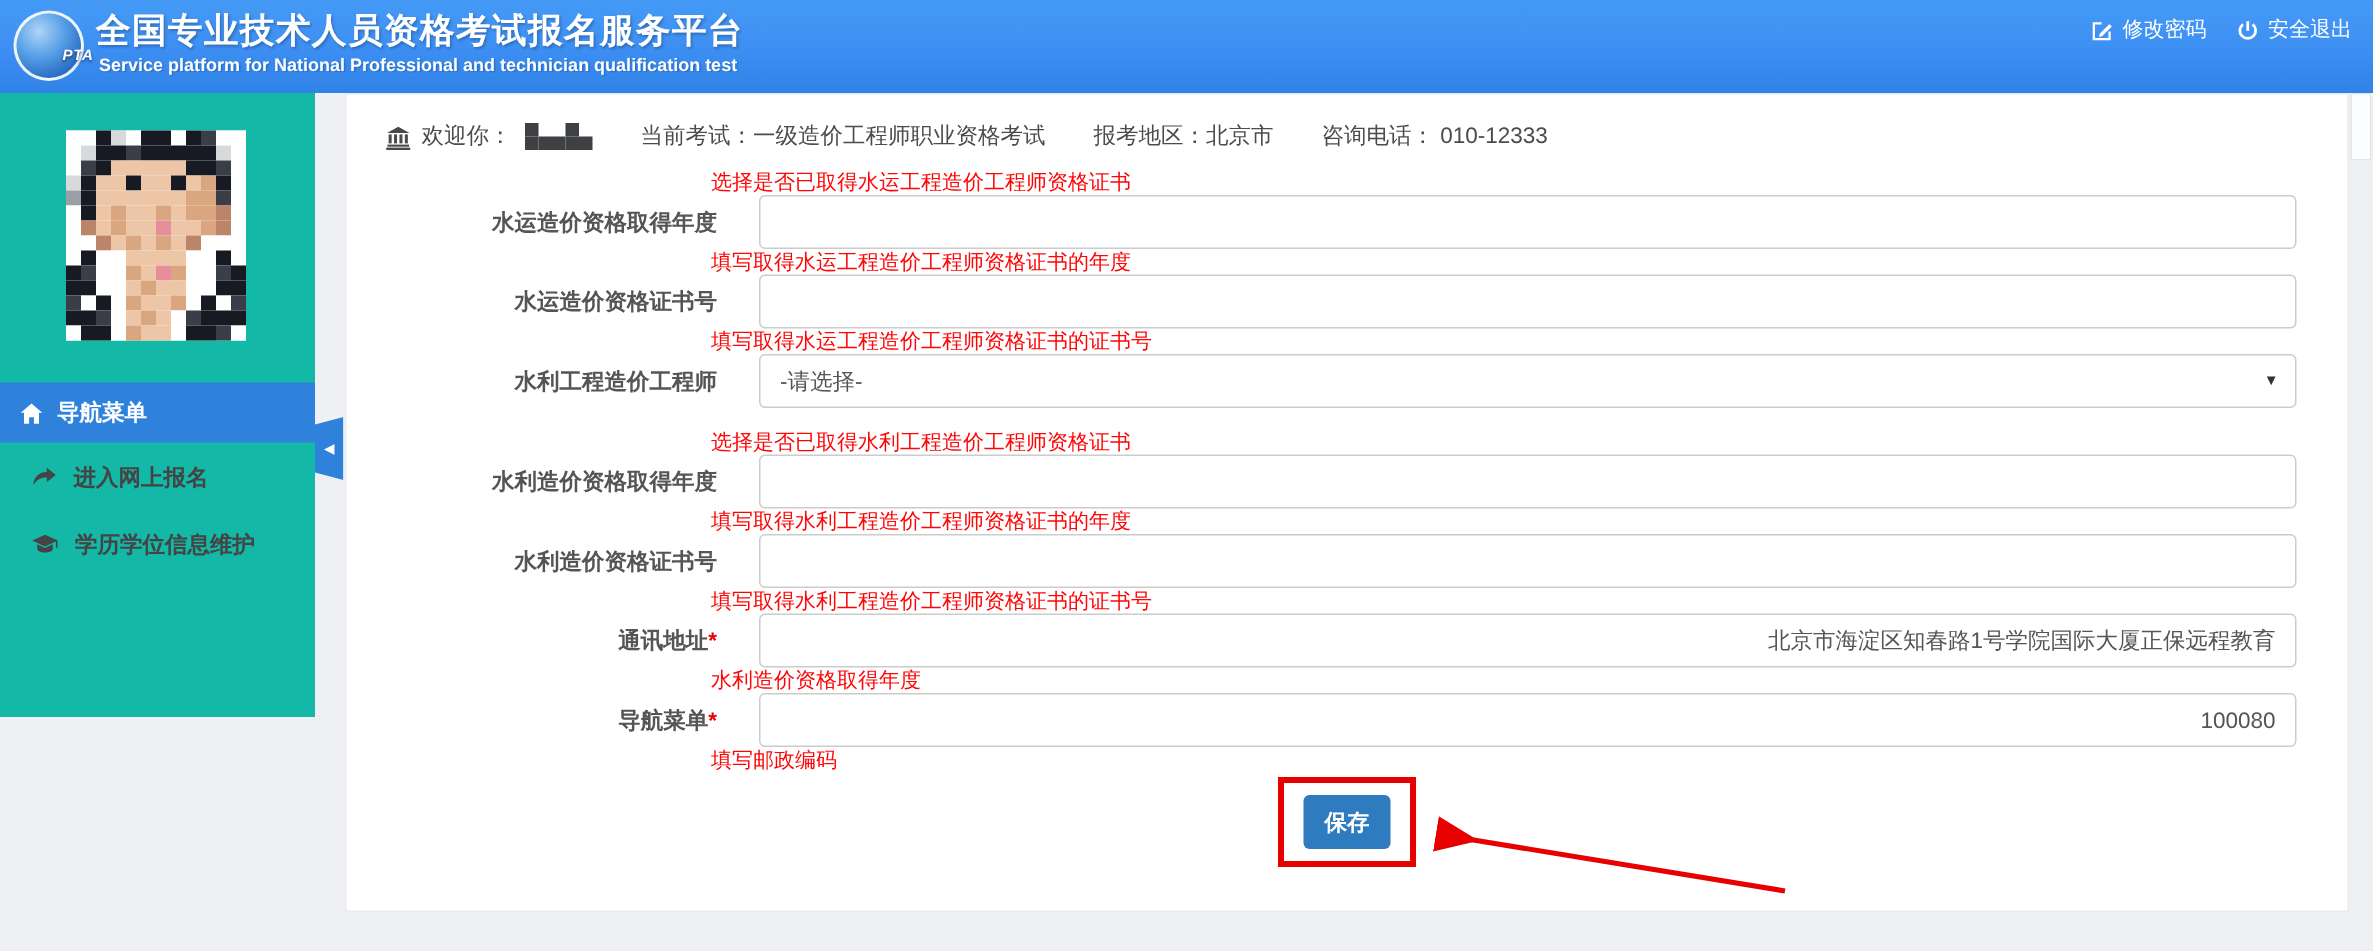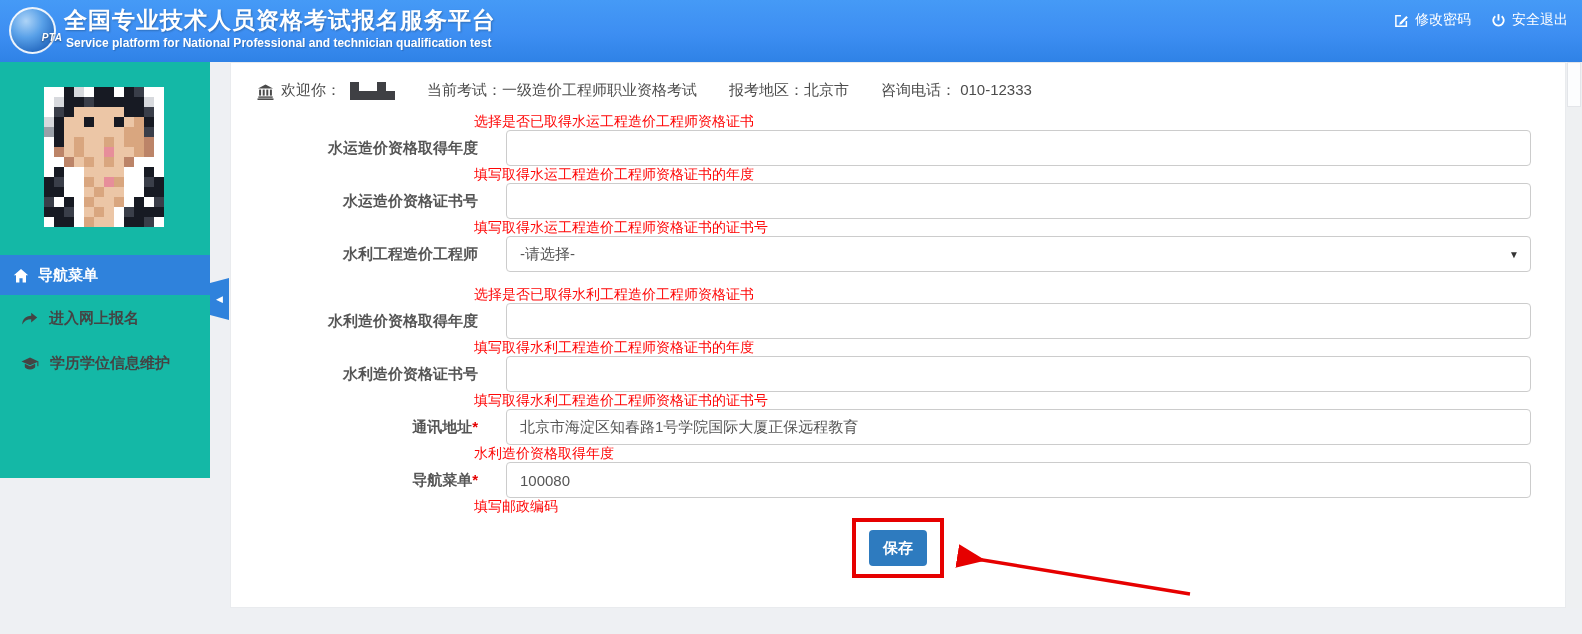--- a/index.html
+++ b/index.html
@@ -42,21 +42,21 @@
 
   
   .hint { margin:1px 0 1px 243px; font-size:14px; line-height:15px; color:#fe0606; }
   .hint.top { margin-top:12px; }
   .hint.big-gap { margin-top:15px; }
   .field-row { display:flex; align-items:center; height:36px;margin-left:32px; }
   .field-label { width:215px; flex:none; text-align:right; font-size:15px; font-weight:bold; color:#555; white-space:nowrap; }
   .req { color:#e60000; }
   .field-control { flex:1; margin:0 34px 0 28px; position:relative; }
   .text-input { width:100%; height:36px; border:1px solid #ccc; border-radius:4px; padding:0 13px;
-                font-size:15px; color:#555; background:#fff; outline:none; font-family:inherit; }
+                font-size:15px; color:#555; background:#fff; outline:none; font-family:inherit;text-align:right; }
   .select-box { width:100%; height:36px; border:1px solid #ccc; border-radius:4px; padding:0 30px 0 13px;
                 font-size:15px; color:#555; background:#fff; display:flex; align-items:center; cursor:pointer; }
   .select-box .arrow { position:absolute; right:12px; top:50%; transform:translateY(-50%); font-size:10px; color:#333; }
 
   
   .save-area { margin-top:4px; text-align:center; position:relative; height:70px; }
   .save-box { display:inline-block; border:4px solid #e60000; padding:8px 13px; background:#fff; }
   .save-btn { width:58px; height:36px; background:#2e7bbf; color:#fff; border:none; border-radius:4px;
               font-size:15px; cursor:pointer; font-family:inherit;font-weight:bold; }
   .anno-arrow { position:absolute; left:calc(50% + 50px); top:26px; width:248px; height:60px; pointer-events:none; }

